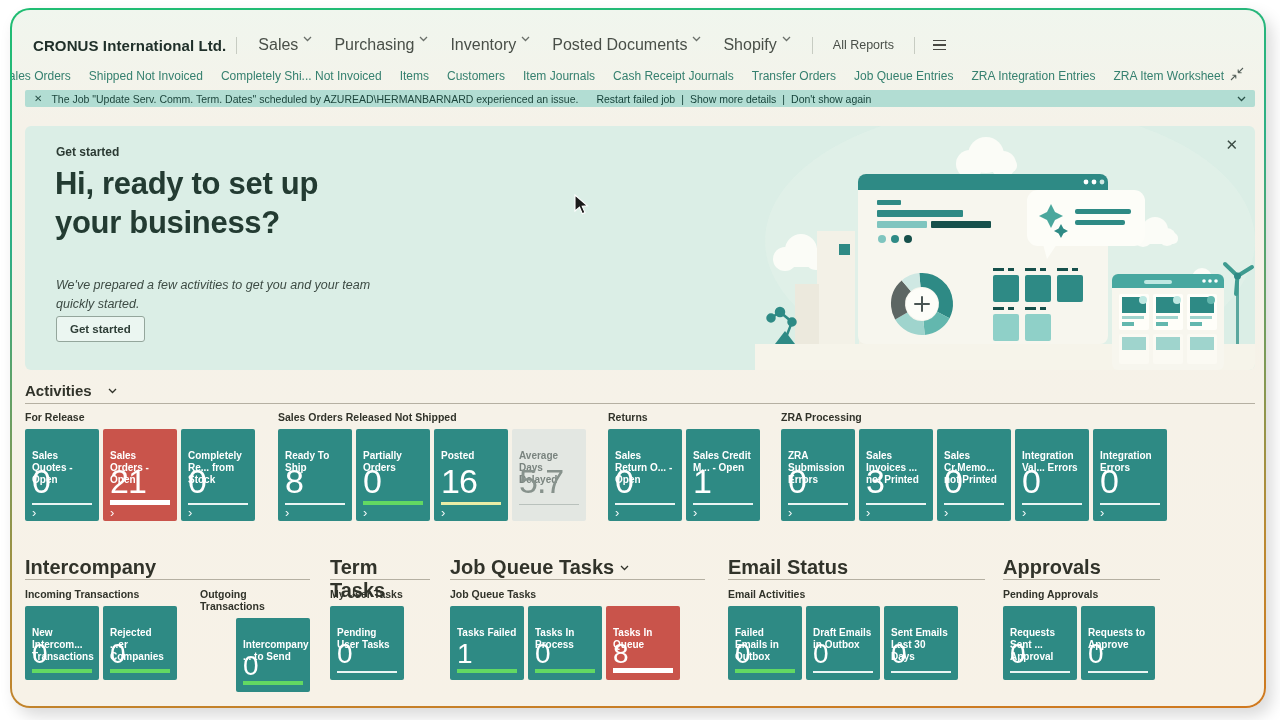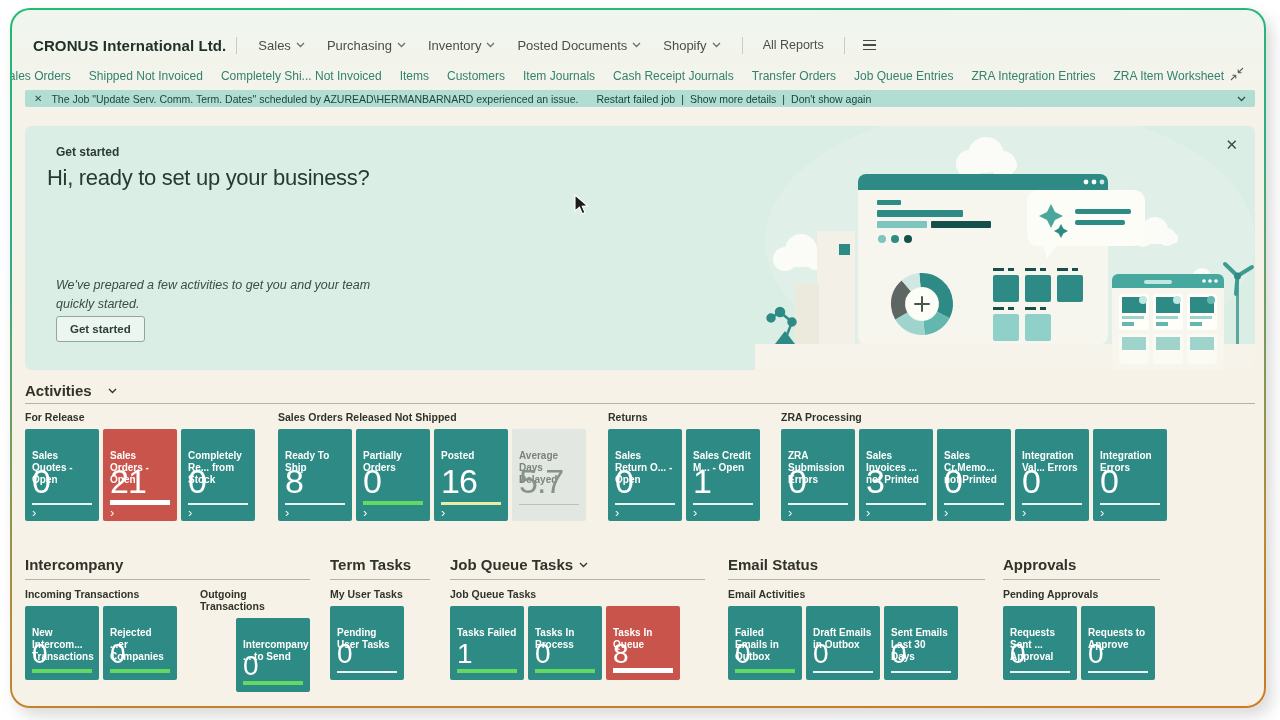--- a/index.html
+++ b/index.html
@@ -6,40 +6,40 @@
     font-family:"Liberation Sans",sans-serif;-webkit-font-smoothing:antialiased;}
   .frame{position:absolute;left:10px;top:8px;width:1252px;height:696px;border-radius:20px;
     background:linear-gradient(175deg,#1fbd72 0%,#2fae85 30%,#b98a33 78%,#d0791f 100%);
     padding:2px;box-shadow:6px 8px 16px rgba(0,0,0,.15);}
   .window{position:relative;width:100%;height:100%;border-radius:18px;overflow:hidden;
     background:linear-gradient(180deg,#f0f6ee 0%,#f5f2e9 16%,#f7f2e7 100%);}
   
   .nav1{position:absolute;top:22px;left:21px;right:20px;height:26px;display:flex;align-items:center;color:#494f48;}
   .company{font-size:15px;font-weight:700;color:#20302a;letter-spacing:.1px;}
   .vd{width:1px;height:17px;background:#c7ccc2;margin:0 10px;}
-  .menu-item{font-size:13px;color:#494f48;padding:0 11px;display:flex;align-items:center;gap:5px;cursor:default;}
+  .menu-item{font-size:16px;color:#494f48;padding:0 11px;display:flex;align-items:flex-start;gap:5px;cursor:default;}
   .all-reports{font-size:12.5px;color:#494f48;padding:0 10px;}
   .burger{margin-left:8px;display:flex;flex-direction:column;gap:3px;}
   .burger i{display:block;width:13px;height:1.5px;background:#4a4a44;}
   .chev-down{width:9px;height:6px;display:inline-block;}
   .nav2{position:absolute;top:59px;left:14px;right:40px;display:flex;gap:18px;font-size:12px;color:#35806f;white-space:nowrap;justify-content:flex-end;}
   .nav2 a{color:#35806f;text-decoration:none;cursor:pointer;}
   .collapse{position:absolute;top:57px;right:20px;width:14px;height:14px;}
   
   .notif{position:absolute;top:80px;left:13px;right:9px;height:17px;background:#b2ddd3;border-radius:2px;
     display:flex;align-items:center;font-size:10.5px;color:#1d453c;padding:0 9px;}
   .notif .x{font-size:10px;margin-right:9px;color:#2a5249;cursor:pointer;}
   .notif .acts{margin-left:18px;display:flex;gap:6px;color:#123f36;}
   .notif .acts span{cursor:pointer;}
   .notif .nchev{margin-left:auto;}
   
   .banner{position:absolute;top:116px;left:13px;right:9px;height:244px;background:#dbeee6;border-radius:6px;overflow:hidden;}
   .banner .close{position:absolute;top:10px;right:17px;font-size:15px;color:#3c4c45;cursor:pointer;z-index:4;}
   .eyebrow{position:absolute;left:31px;top:19px;font-size:12px;font-weight:700;color:#2b3a33;}
-  .btitle{position:absolute;left:22px;top:38px;width:330px;font-size:22px;font-weight:400;line-height:1.26;color:#233b32;letter-spacing:-.3px;}
+  .btitle{position:absolute;left:30px;top:38px;width:330px;font-size:31px;font-weight:700;line-height:1.26;color:#233b32;letter-spacing:-.3px;}
   .bdesc{position:absolute;left:31px;top:150px;width:330px;font-size:12.5px;font-style:italic;color:#3d4b44;line-height:1.5;}
   .bbtn{position:absolute;left:31px;top:190px;padding:6px 13px;font-size:11.5px;font-weight:600;color:#2e3e37;
     background:rgba(255,255,255,.45);border:1px solid #94a69c;border-radius:3px;cursor:pointer;font-family:inherit;}
   .illus{position:absolute;right:0;top:0;height:244px;}
   
   .act-head{position:absolute;left:13px;top:372px;font-size:15px;font-weight:700;color:#31332a;display:flex;align-items:center;gap:16px;cursor:pointer;}
   .rule{position:absolute;height:1px;background:#b5b0a2;}
   .main-rule{left:13px;right:9px;top:393px;}
   .grp-label{position:absolute;top:401px;font-size:10.5px;font-weight:700;color:#31332a;}
   .tilerow{position:absolute;top:419px;display:flex;gap:4px;}
@@ -56,21 +56,21 @@
   .tile.t-grey{background:#e3e7e2;cursor:default;}
   .tile.t-grey .lbl{color:#7a847f;}
   .tile.t-grey .val{color:#87928c;}
   .tile.t-grey .u{height:1px;background:#b9c1bc;}
   .tile.sm{height:74px;}
   .tile.sm .val{font-size:28px;bottom:12px;}
   .tile.sm .u{bottom:7px;}
   
   .bottom{position:absolute;left:13px;top:546px;width:1230px;height:132px;}
   .bottom section{position:absolute;top:0;height:132px;}
-  .sec-title{font-size:15px;font-weight:700;color:#31332a;display:flex;align-items:center;gap:6px;}
+  .sec-title{font-size:20px;font-weight:700;color:#31332a;display:flex;align-items:center;gap:6px;}
   .sec-rule{position:absolute;top:23px;left:0;height:1px;background:#b5b0a2;width:100%;}
   .sub{position:absolute;top:32px;}
   .sub-label{font-size:10.5px;font-weight:700;color:#31332a;margin-bottom:6px;}
   .row{display:flex;gap:4px;justify-content:flex-end;}
   
   .cursor{position:absolute;left:574px;top:194px;z-index:60;pointer-events:none;}
 </style>
 </head>
 <body>
 

